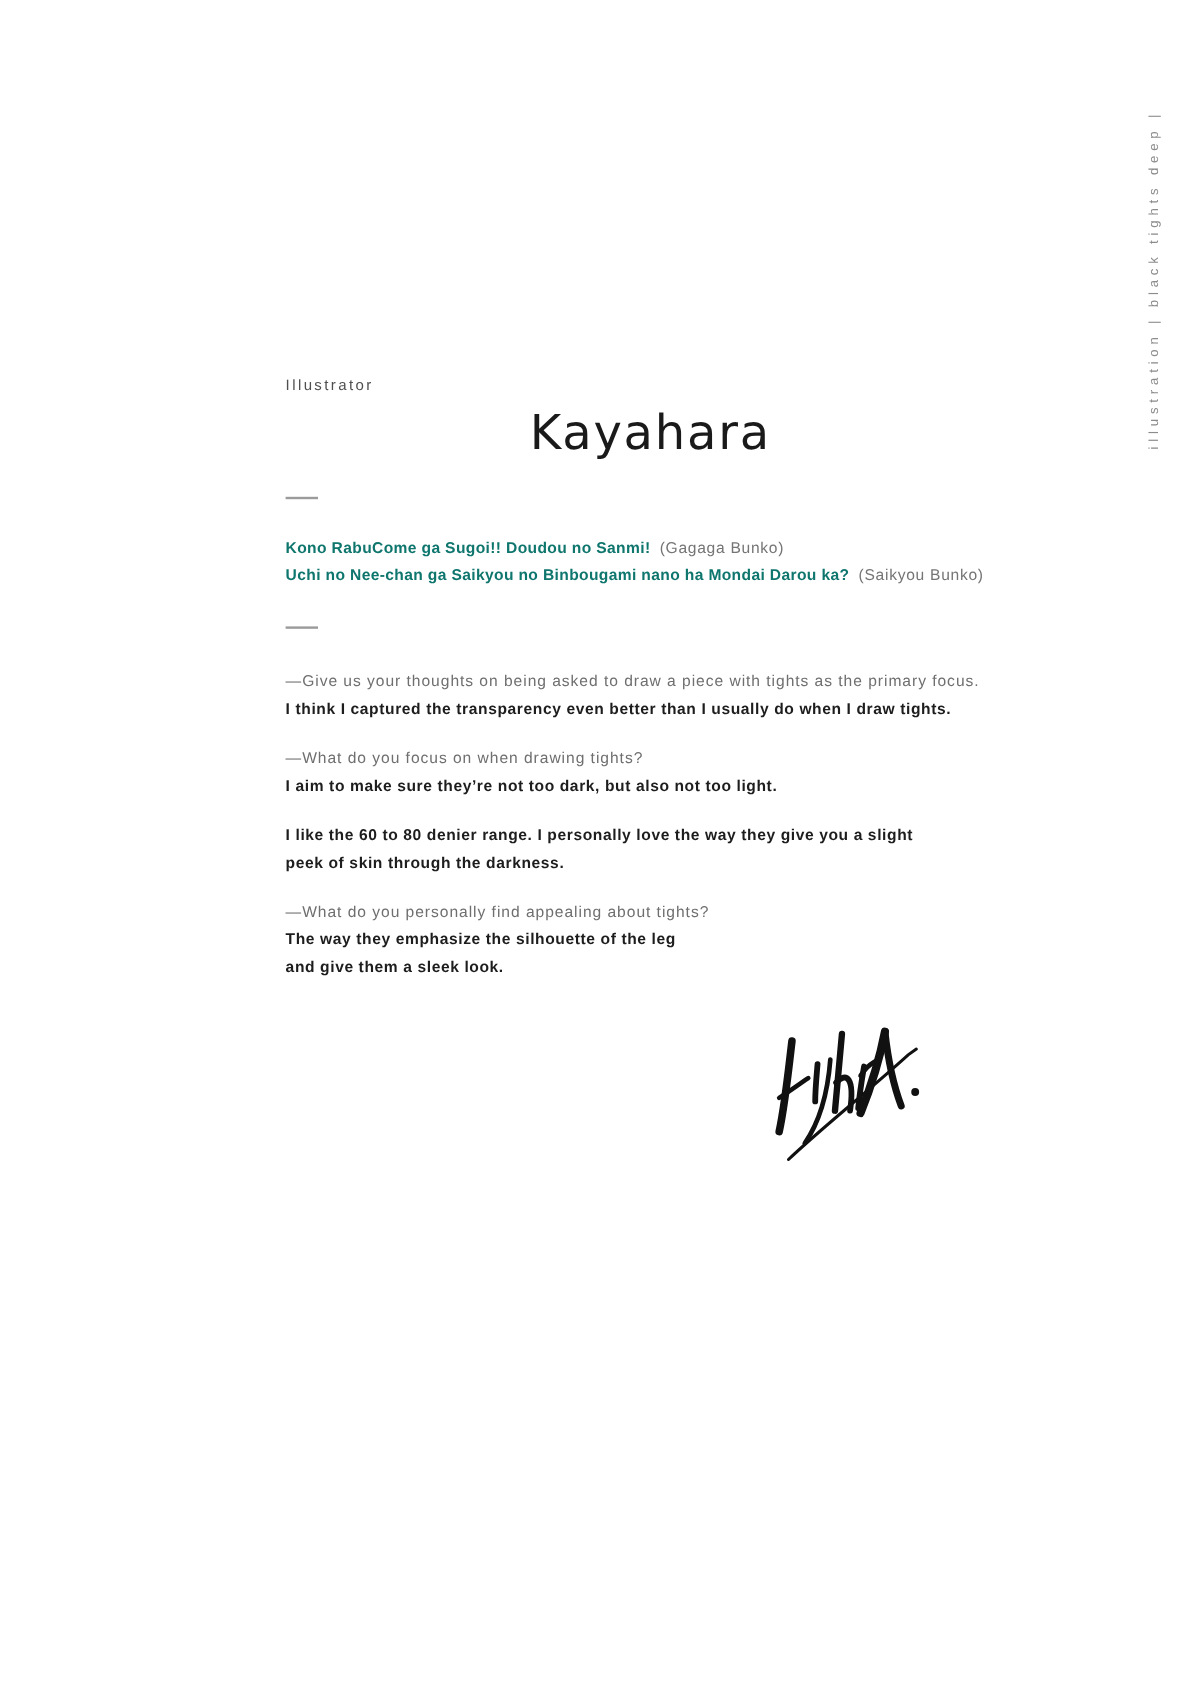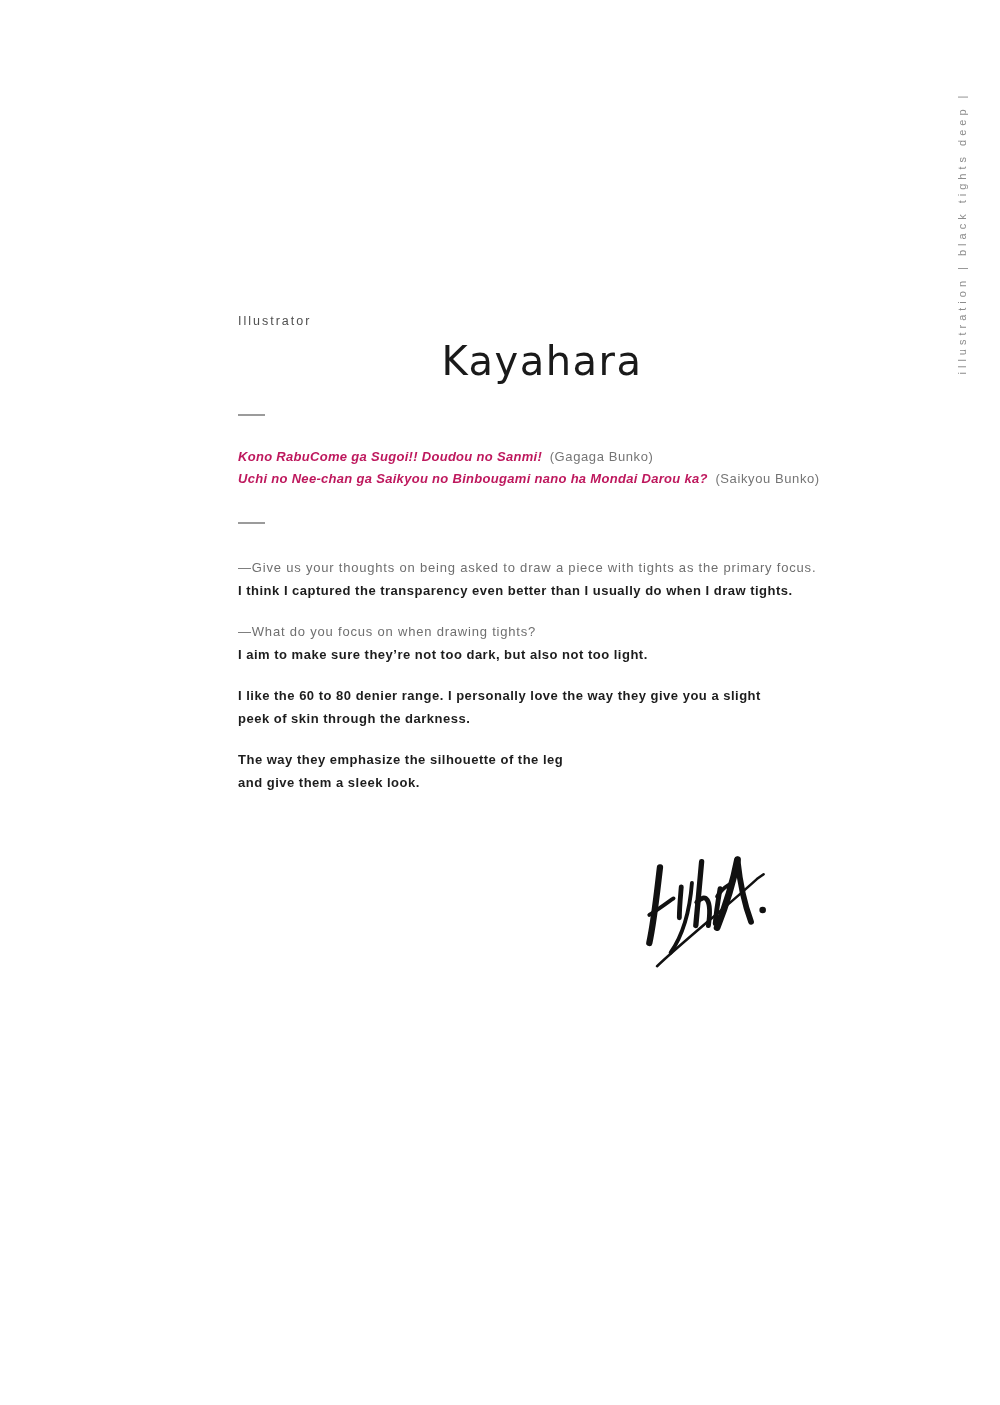--- a/index.html
+++ b/index.html
@@ -64,23 +64,22 @@
     margin-top: 30px;
     font-size: 13px;
     line-height: 22px;
   }
   .known-for-label {
     color: #6e6e6e;
     letter-spacing: 1px;
   }
   .work-title {
     font-weight: bold;
-    font-style: italic;
     letter-spacing: 0.3px;
-    color: #be185d;
+    color: #0f766e;
   }
   .work-publisher {
     color: #757575;
     margin-left: 4px;
     letter-spacing: 0.6px;
     text-align: right;
   }
 
   .qa-list { margin-top: 32px; }
   .qa { margin-bottom: 18px; font-size: 13px; line-height: 23px; }
@@ -136,20 +135,21 @@
       </div>
       <div class="qa">
         <div class="question">—What do you focus on when drawing tights?</div>
         <div class="answer">I aim to make sure they’re not too dark, but also not too light.</div>
       </div>
       <div class="qa">
         <div class="answer">I like the 60 to 80 denier range. I personally love the way they give you a slight
 peek of skin through the darkness.</div>
       </div>
       <div class="qa">
+        <div class="question">—What do you personally find appealing about tights?</div>
         <div class="answer">The way they emphasize the silhouette of the leg
 and give them a sleek look.</div>
       </div>
     </div>
 
   </div>
 
   <svg class="signature" width="155" height="128" viewBox="0 0 160 132" role="img" aria-label="kyhrA.">
     <g stroke="#111111" fill="none" stroke-linecap="round">
 

